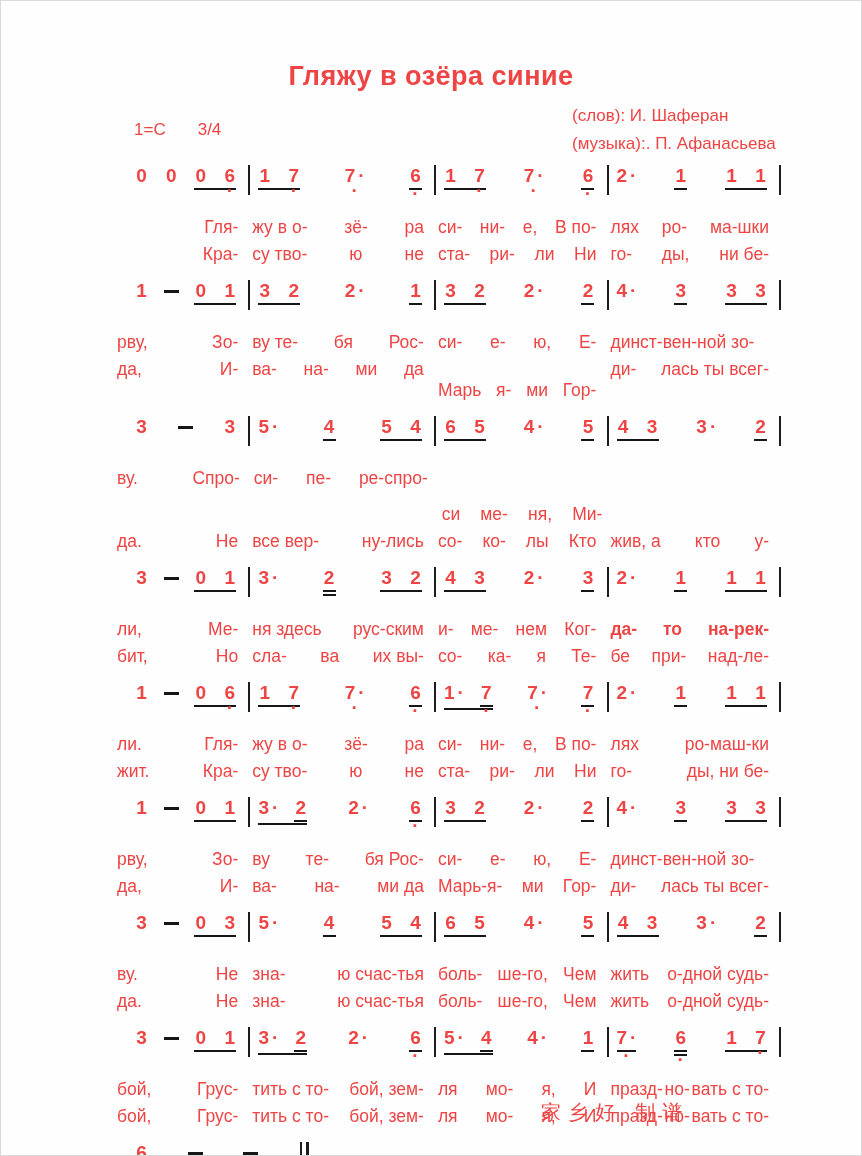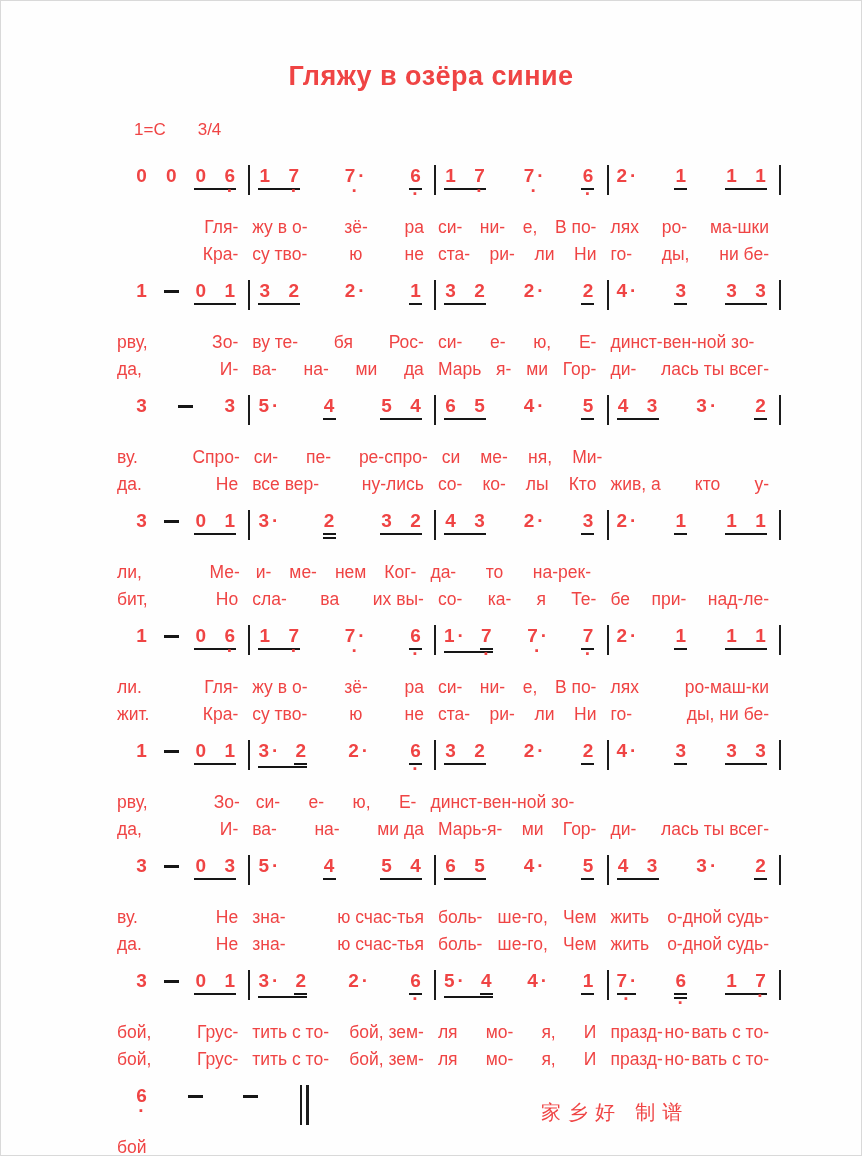--- a/index.html
+++ b/index.html
@@ -43,20 +43,24 @@
 </style>
 </head>
 <body>
 
 <div class="sheet">
   <h1 class="title">Гляжу в озёра синие</h1>
   <div class="keysig">
     <span>1=C</span>
     <span>3/4</span>
   </div>
+  <div class="credits">
+    <div>(слов): И. Шаферан</div>
+    <div>(музыка):. П. Афанасьева</div>
+  </div>
   <div id="score" class="score">
       <div class="sysline">
         <div class="nrow">
           <div class="mcell" style="width: 20%;">
             <span class="nt">
               <span class="drow">0</span>
             </span>
             <span class="nt">
               <span class="drow">0</span>
             </span>
@@ -304,21 +308,21 @@
             <span class="syl">И-</span>
           </div>
           <span class="lsp"></span>
           <div class="lcell" style="width: 28%;">
             <span class="syl">ва-</span>
             <span class="syl">на-</span>
             <span class="syl">ми</span>
             <span class="syl">да</span>
           </div>
           <span class="lsp"></span>
-          <div class="lcell" style="width: 26%;">
+          <div class="lcell" style="width: 26%; margin-top: 21px;">
             <span class="syl">Марь</span>
             <span class="syl">я-</span>
             <span class="syl">ми</span>
             <span class="syl">Гор-</span>
           </div>
           <span class="lsp"></span>
           <div class="lcell" style="width: 26%;">
             <span class="syl">ди-</span>
             <span class="syl">лась ты всег-</span>
           </div>
@@ -406,21 +410,21 @@
             <span class="syl">ву.</span>
             <span class="syl">Спро-</span>
           </div>
           <span class="lsp"></span>
           <div class="lcell" style="width: 28%;">
             <span class="syl">си-</span>
             <span class="syl">пе-</span>
             <span class="syl">ре-спро-</span>
           </div>
           <span class="lsp"></span>
-          <div class="lcell" style="width: 26%;">
+          <div class="lcell" style="width: 26%; margin-top: 36px;">
             <span class="syl">си</span>
             <span class="syl">ме-</span>
             <span class="syl">ня,</span>
             <span class="syl">Ми-</span>
           </div>
           <span class="lsp"></span>
           <span class="lsp"></span>
         </div>
         <div class="lrow">
           <div class="lcell" style="width: 20%;">
@@ -532,29 +536,33 @@
             </span>
           </div>
           <div class="bar"></div>
         </div>
         <div class="lrow">
           <div class="lcell" style="width: 20%;">
             <span class="syl">ли,</span>
             <span class="syl">Ме-</span>
           </div>
           <span class="lsp"></span>
+          <div class="lcell" style="width: 28%;">
+            <span class="syl">ня здесь</span>
+            <span class="syl">рус-ским</span>
+          </div>
           <span class="lsp"></span>
           <div class="lcell" style="width: 26%;">
             <span class="syl">и-</span>
             <span class="syl">ме-</span>
             <span class="syl">нем</span>
             <span class="syl">Ког-</span>
           </div>
           <span class="lsp"></span>
-          <div class="lcell" style="width: 26%;">
+          <div class="lcell" style="width: 26%; font-weight: bold;">
             <span class="syl">да-</span>
             <span class="syl">то</span>
             <span class="syl">на-рек-</span>
           </div>
           <span class="lsp"></span>
         </div>
         <div class="lrow">
           <div class="lcell" style="width: 20%; gap: 9px;">
             <span class="syl">бит,</span>
             <span class="syl">Но</span>
@@ -801,20 +809,25 @@
             </span>
           </div>
           <div class="bar"></div>
         </div>
         <div class="lrow">
           <div class="lcell" style="width: 20%;">
             <span class="syl">рву,</span>
             <span class="syl">Зо-</span>
           </div>
           <span class="lsp"></span>
+          <div class="lcell" style="width: 28%;">
+            <span class="syl">ву</span>
+            <span class="syl">те-</span>
+            <span class="syl">бя Рос-</span>
+          </div>
           <span class="lsp"></span>
           <div class="lcell" style="width: 26%;">
             <span class="syl">си-</span>
             <span class="syl">е-</span>
             <span class="syl">ю,</span>
             <span class="syl">Е-</span>
           </div>
           <span class="lsp"></span>
           <div class="lcell" style="width: 26%;">
             <span class="syl">динст-вен-ной зо-</span>

